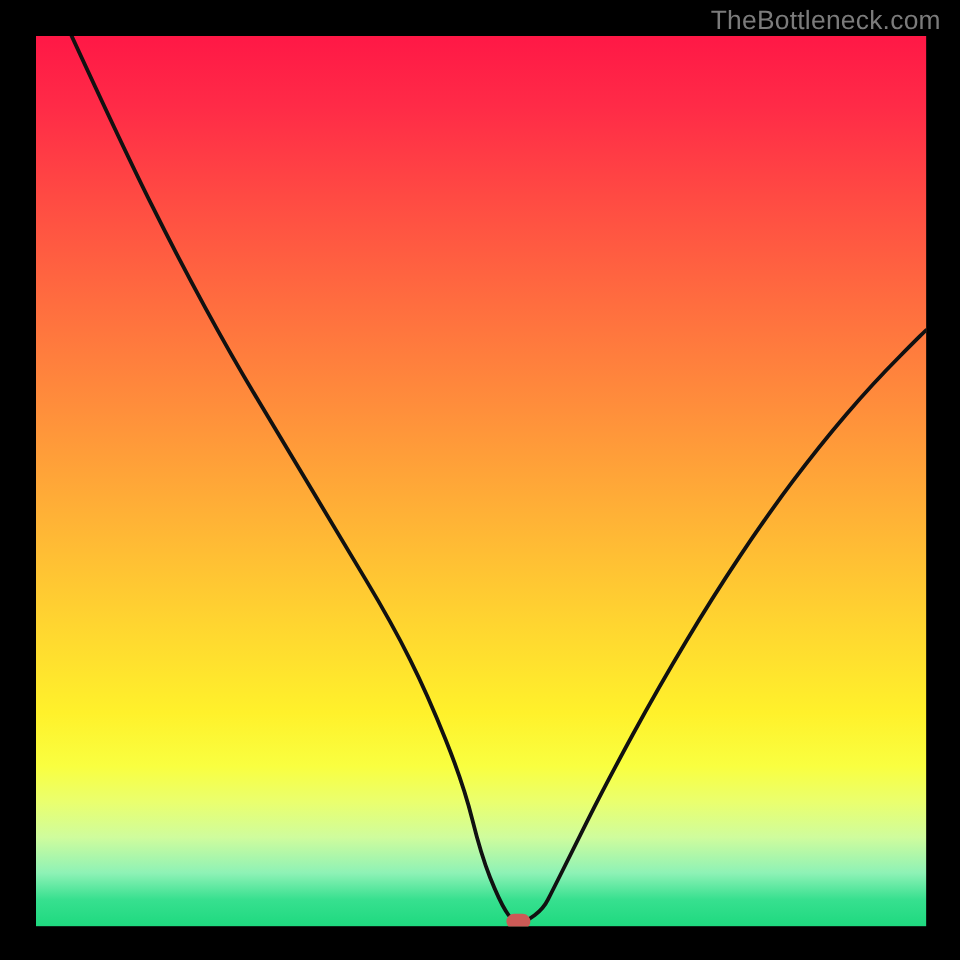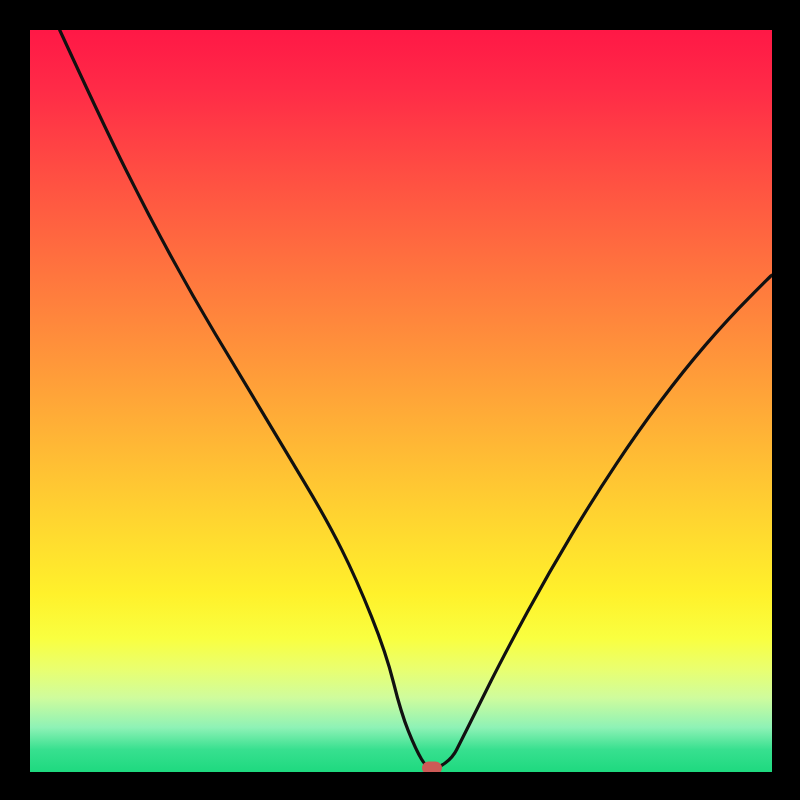--- a/index.html
+++ b/index.html
@@ -60,20 +60,21 @@
     background: #cc5a56;
     border-radius: 7px;
     transform: translate(-50%, -50%);
   }
 </style>
 </head>
 <body>
 
 <div class="outer">
 
+  <div class="attribution">TheBottleneck.com</div>
 
   <div class="plot-area">
     <div class="gradient"></div>
 
     <svg class="curve" viewBox="0 0 742 742" preserveAspectRatio="none">
       <path id="curve-path" d="M 29.7 0.0 Q 74.2 96.5 96.5 141.0 Q 118.7 185.5 141.0 226.3 Q 163.2 267.1 185.5 304.2 Q 207.8 341.3 230.0 378.4 Q 252.3 415.5 274.5 452.6 Q 296.8 489.7 311.6 519.4 Q 326.5 549.1 341.3 586.2 Q 356.2 623.3 363.6 653.0 Q 371.0 682.6 378.4 701.2 Q 385.8 719.7 391.4 729.0 Q 397.0 738.3 402.5 738.3 Q 408.1 738.3 415.5 732.7 Q 422.9 727.2 426.6 719.7 Q 430.4 712.3 437.8 697.5 Q 445.2 682.6 460.0 653.0 Q 474.9 623.3 497.1 582.5 Q 519.4 541.7 541.7 504.6 Q 563.9 467.5 586.2 434.1 Q 608.4 400.7 630.7 371.0 Q 653.0 341.3 675.2 315.4 Q 697.5 289.4 719.7 267.1 T 742.0 244.9" fill="none" stroke="#111" stroke-width="3.2" stroke-linecap="round"></path>
     </svg>
 
     <div id="marker" class="marker" style="left: 402.164px; top: 738.29px;"></div>
   </div>

